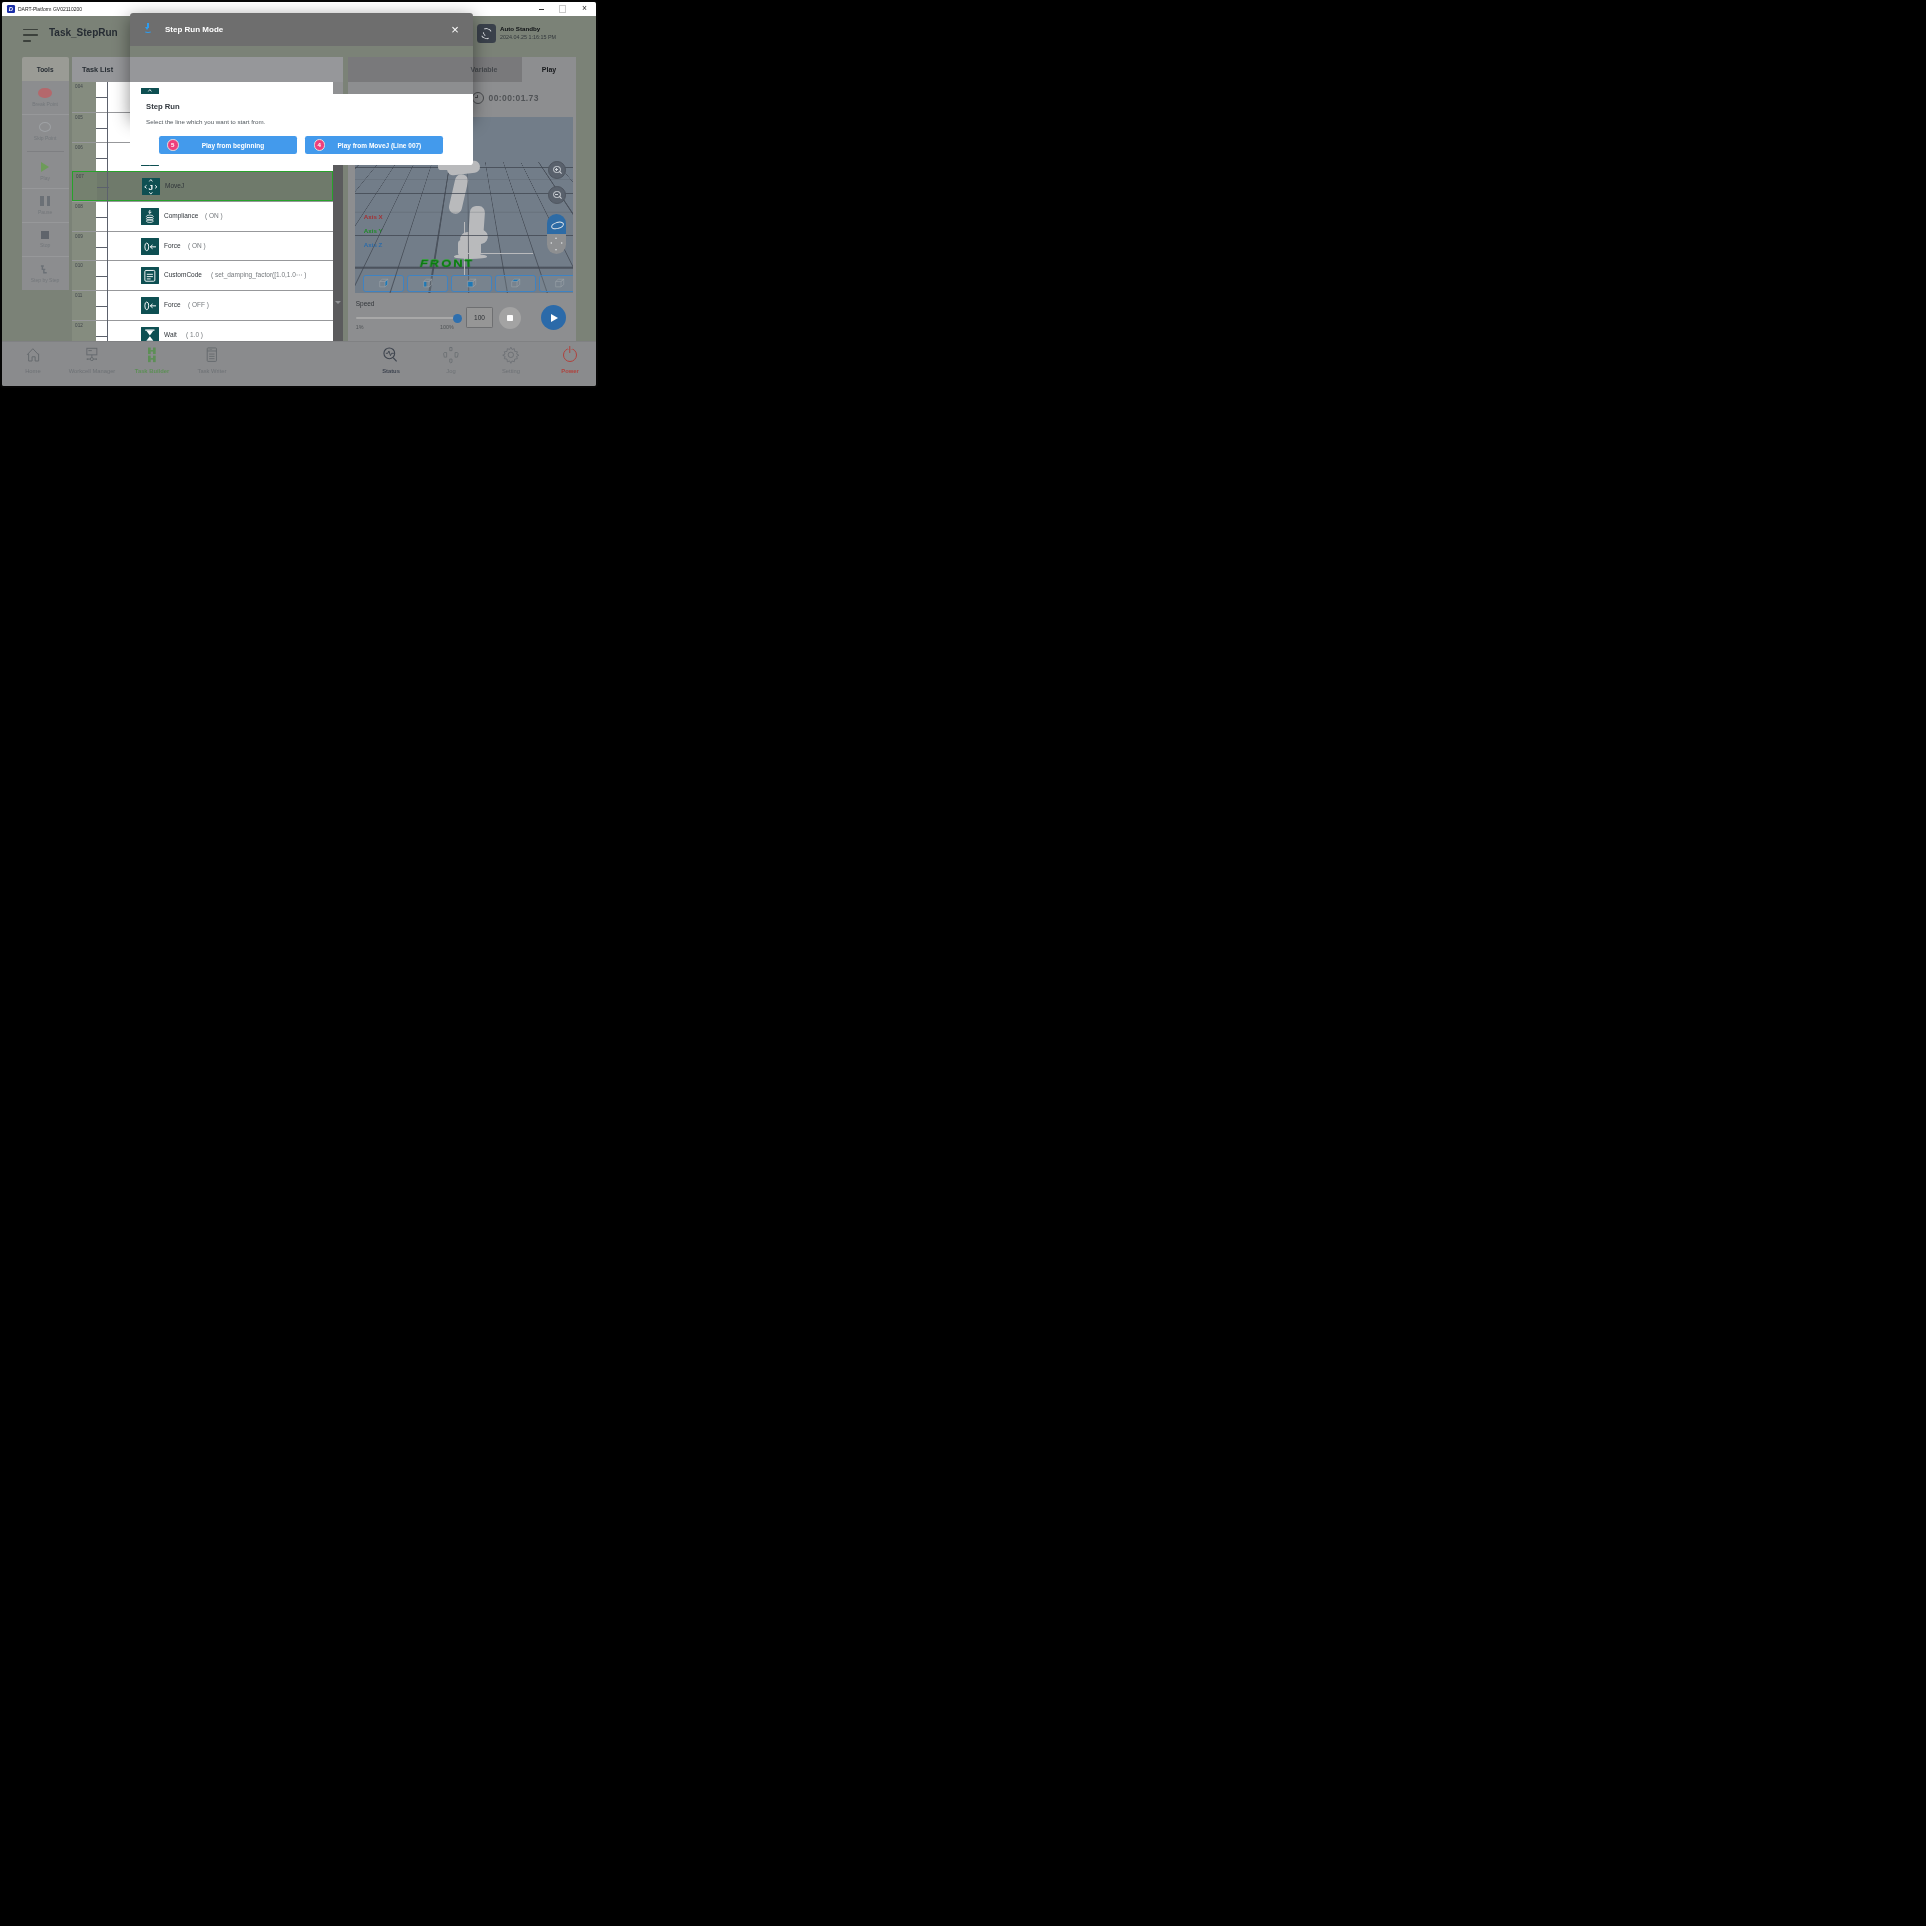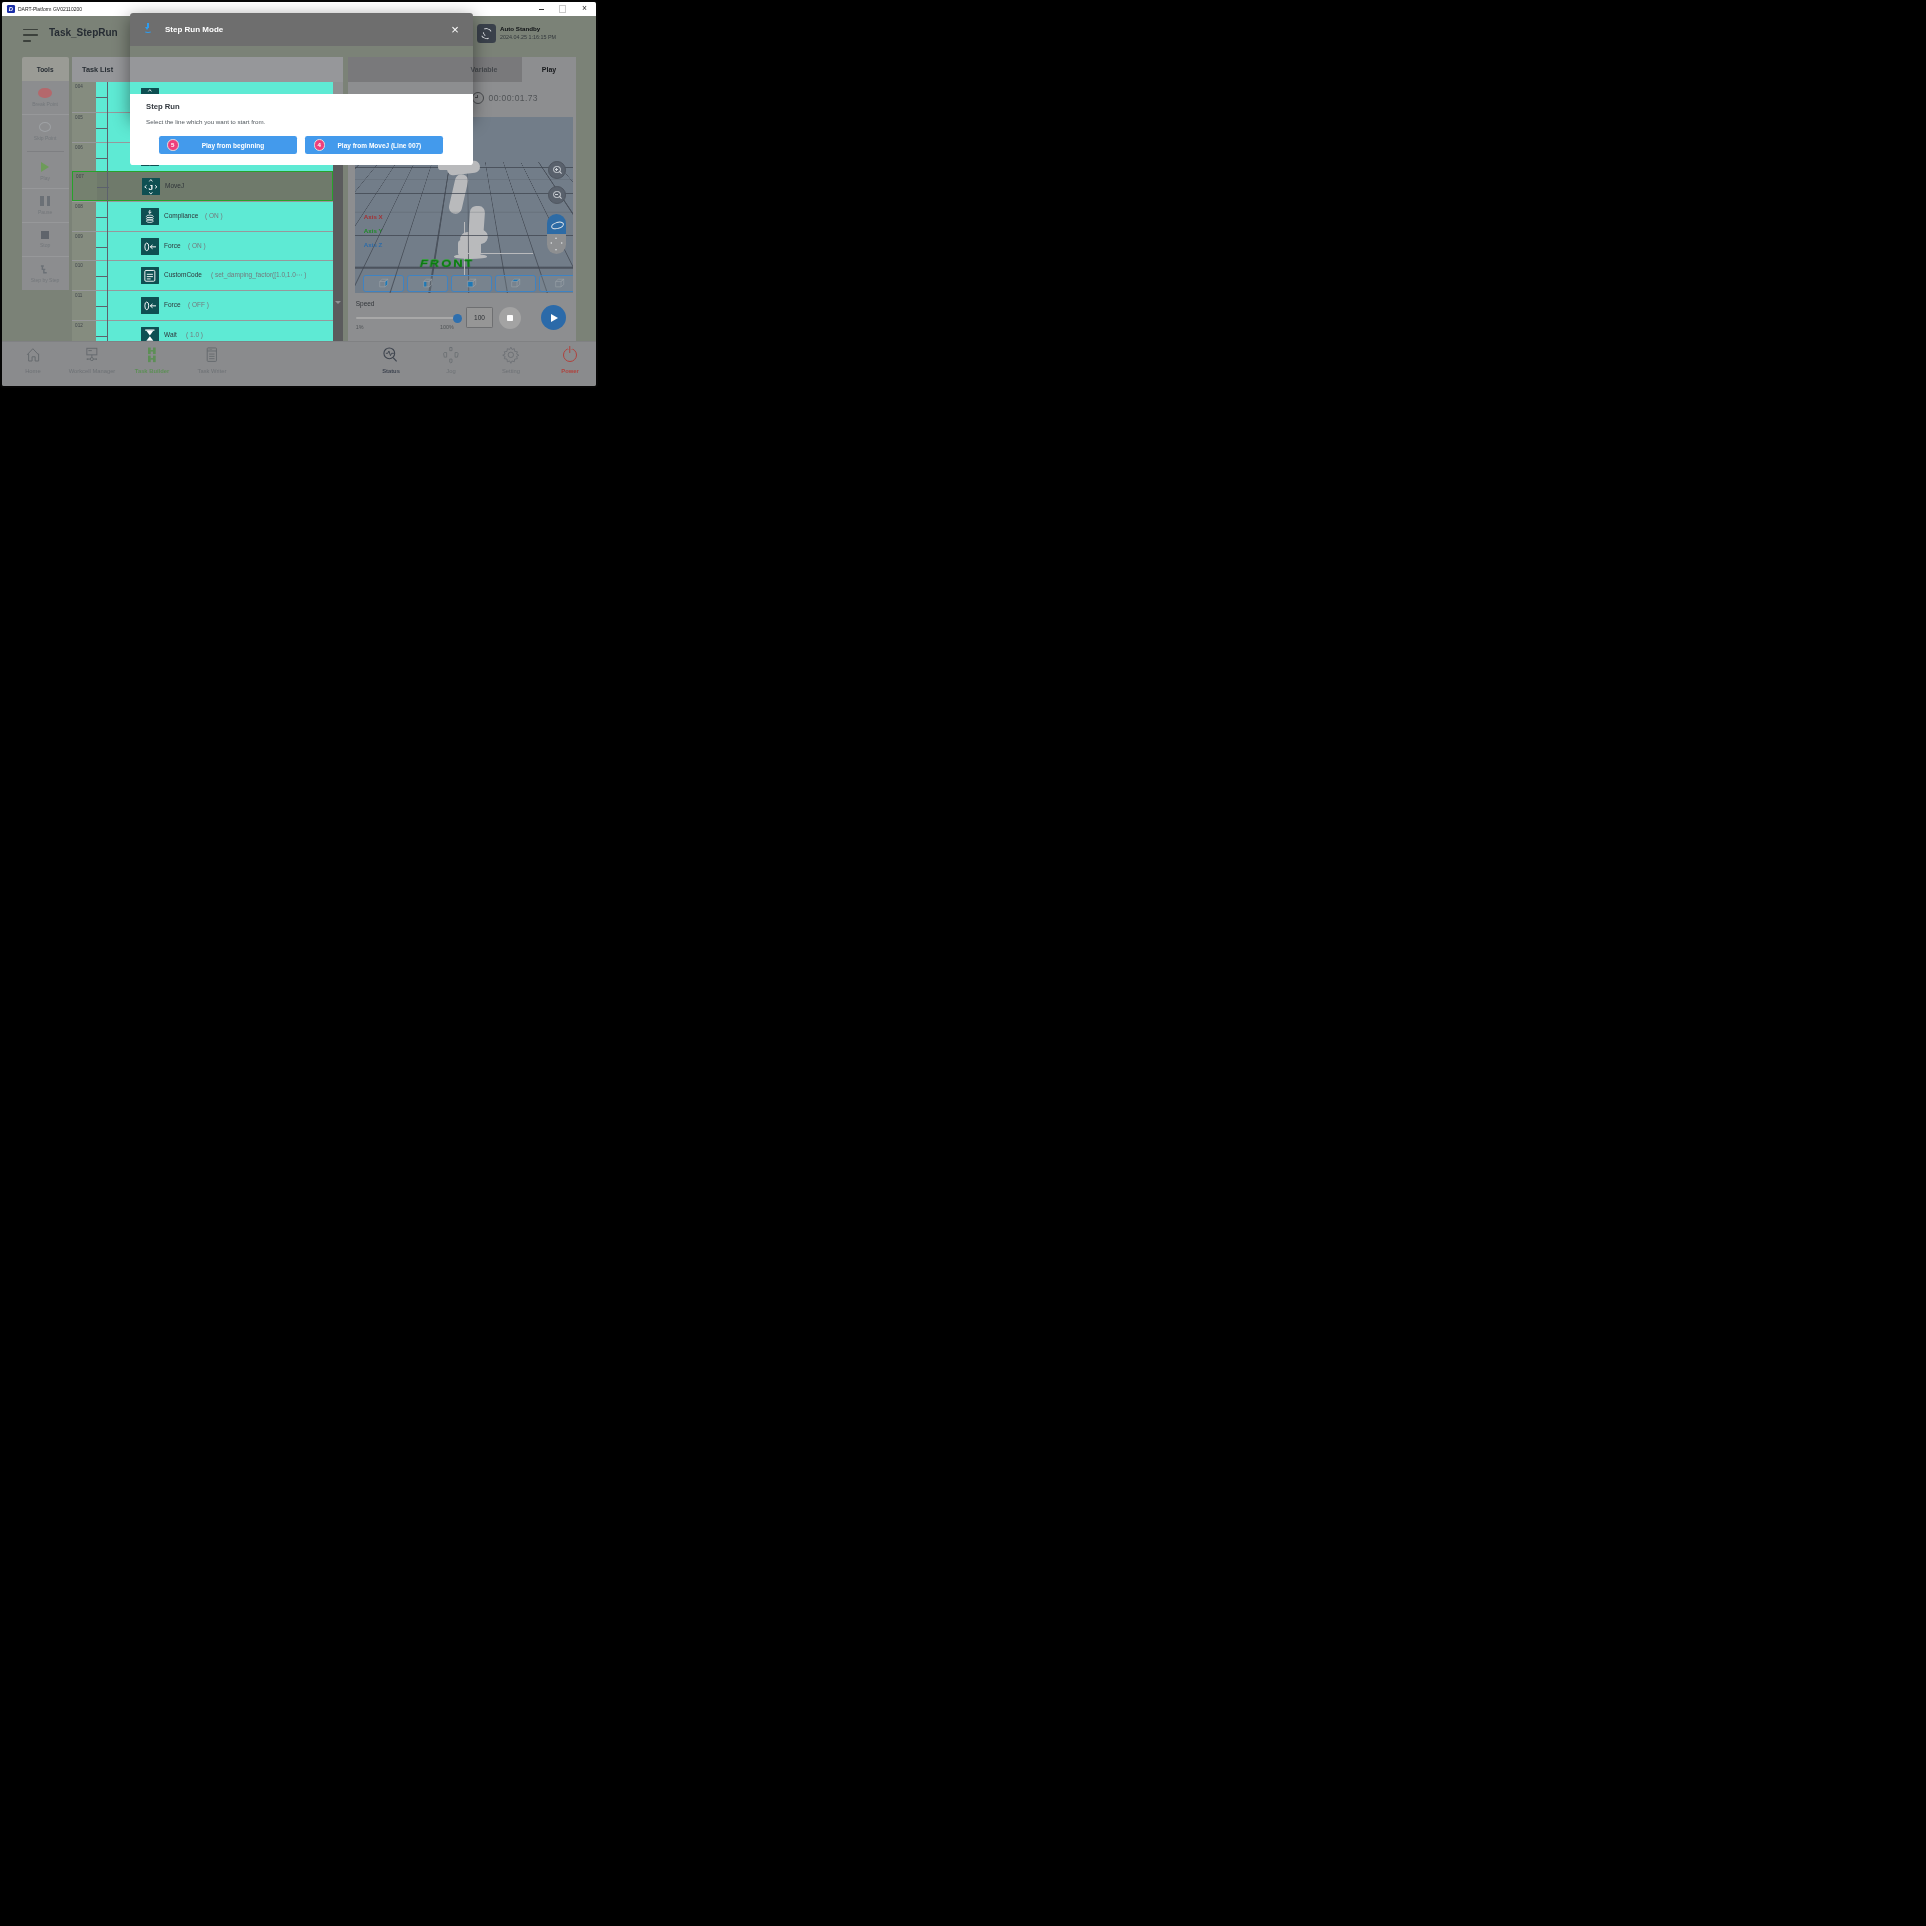--- a/index.html
+++ b/index.html
@@ -32,21 +32,21 @@
   .tool-label{font-size:5px;color:#73777b;}
   .tool-divider{height:7px;display:flex;align-items:center;justify-content:center;}
   .tool-divider div{width:37px;height:0.8px;background:#7e7f82;}
   .ic-break{width:14px;height:10.8px;border-radius:50%;background:#b4686c;}
   .ic-skip{width:10.8px;height:8.5px;border-radius:50%;border:1px solid #9ea1a4;}
   .ic-play{width:0;height:0;border-left:8.5px solid #6d9b59;border-top:5px solid transparent;border-bottom:5px solid transparent;}
   .ic-pause{display:flex;gap:3.1px;}
   .ic-pause i{display:block;width:3.1px;height:9.2px;background:#6b7076;}
   .ic-stop{width:8.5px;height:7.7px;background:#5f646b;}
   
-  .tasklist{position:absolute;left:70px;top:55px;width:271px;height:284px;background:#5eead4;overflow:hidden;}
+  .tasklist{position:absolute;left:70px;top:55px;width:271px;height:284px;background:#ffffff;overflow:hidden;}
   .tl-header{position:absolute;left:0;top:0;width:100%;height:25.4px;background:#96979a;font-size:7.3px;font-weight:bold;color:#272d33;line-height:25.4px;padding-left:10px;box-sizing:border-box;}
   .tl-numcol{position:absolute;left:0;top:25.4px;width:24px;bottom:0;background:#858c7f;}
   .tl-vline{position:absolute;left:35px;top:25.4px;width:0.8px;bottom:0;background:#5c616c;z-index:5;}
   .row{position:absolute;left:0;width:261px;height:30px;border-top:0.4px solid #97989b;box-sizing:border-box;}
   .row .num{position:absolute;left:0;top:0;width:24px;height:100%;background:#858c7f;font-size:4.6px;color:#3f444a;padding:1.9px 0 0 3.1px;box-sizing:border-box;}
   .row .tick{position:absolute;left:24px;top:14.6px;width:11.6px;height:0.8px;background:#5c616c;z-index:6;}
   .row .nodeicon{position:absolute;left:69px;top:5.8px;width:17.7px;height:17.7px;background:#0e4f52;border-radius:0.8px;}
   .row .lbl{position:absolute;left:92px;top:10.4px;font-size:6.5px;color:#2f3439;}
   .row .param{position:absolute;top:10.4px;font-size:6.5px;color:#74787c;white-space:nowrap;}
   .row.selected{background:#6f7a6b;border:1.2px solid #27a22b;}
@@ -57,21 +57,21 @@
   
   .rightpanel{position:absolute;left:346px;top:55px;width:228px;height:284px;background:#8d8e90;}
   .tabsrow{position:absolute;left:0;top:0;width:100%;height:25.4px;background:#79797b;}
   .tab{position:absolute;top:0;height:25.4px;display:flex;align-items:center;justify-content:center;font-size:7px;font-weight:bold;}
   .tab-variable{left:98px;width:76px;color:#46494d;}
   .tab-play{left:174px;width:54px;background:#8d8e90;color:#17191c;}
   .timer{position:absolute;left:124px;top:35px;display:flex;align-items:center;gap:4.6px;}
   .clock{position:relative;width:10px;height:10px;border:1px solid #47494c;border-radius:50%;}
   .clock i{position:absolute;left:4.2px;top:1.5px;width:1px;height:3.5px;background:#47494c;}
   .clock em{position:absolute;left:1.9px;top:4.4px;width:3.1px;height:1px;background:#47494c;}
-  .timer-text{font-size:8.5px;color:#505356;font-weight:normal;letter-spacing:0.4px;}
+  .timer-text{font-size:8.5px;color:#505356;font-weight:bold;letter-spacing:0.4px;}
   .viewport{position:absolute;left:7.3px;top:60px;width:218px;height:176px;background:#727d89;overflow:hidden;}
   .gridplane{position:absolute;left:-100px;top:45px;width:424px;height:293px;background:repeating-linear-gradient(90deg,rgba(62,68,78,.75) 0 0.6px,transparent 0.6px 17.7px),repeating-linear-gradient(0deg,rgba(62,68,78,.75) 0 0.6px,transparent 0.6px 17.7px);transform:perspective(166px) rotateX(57deg);transform-origin:50% 0;}
   .axis-label{position:absolute;left:8.5px;font-size:6.2px;font-weight:bold;}
   .ax-x{top:96px;color:#a33134;}
   .ax-y{top:110px;color:#1e8b27;}
   .ax-z{top:124px;color:#2d6ca8;}
   .front-label{position:absolute;left:65px;top:139px;font-size:13px;font-weight:bold;color:#0c7a11;letter-spacing:1.9px;transform:perspective(116px) rotateX(38deg) skewX(-4deg);text-shadow:0 -0.8px 0 #2aa52e;}
   
   .robot div{position:absolute;background:#b9babc;}
   .rb-plate{left:99px;top:137px;width:33px;height:4.6px;border-radius:50%;background:#c0c1c3;}

